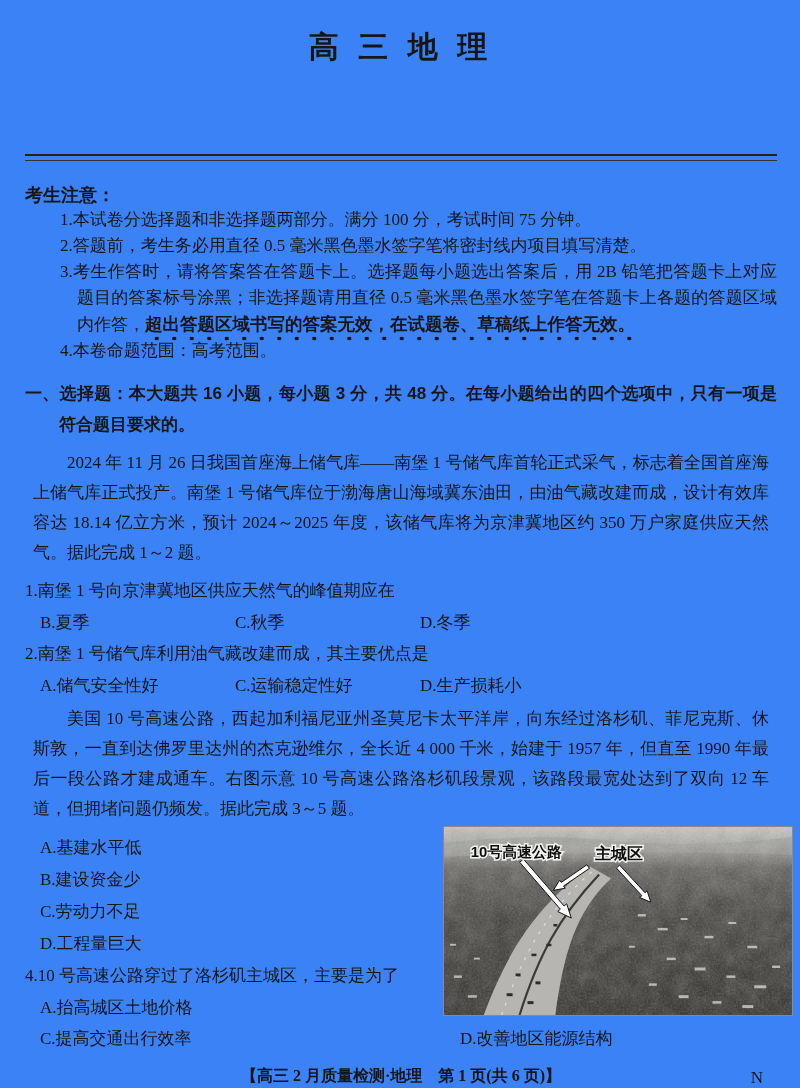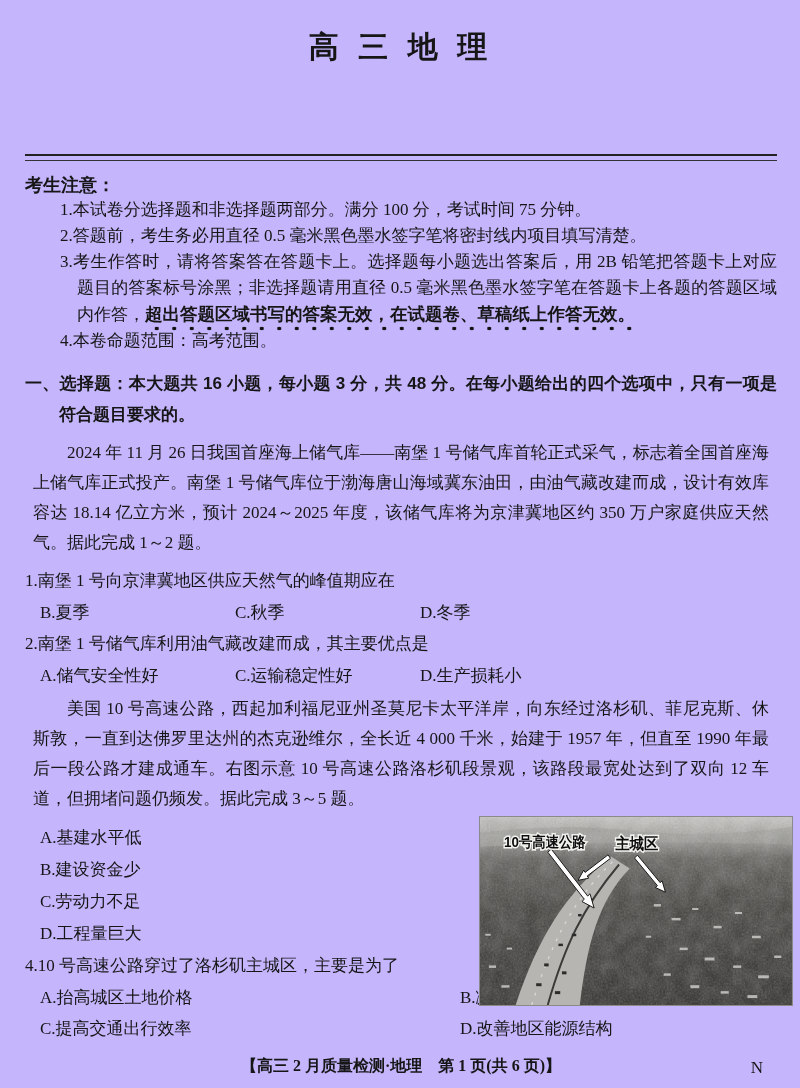--- a/index.html
+++ b/index.html
@@ -1,20 +1,20 @@
 <!DOCTYPE html>
 <html lang="zh"><head>
 <meta charset="utf-8">
 <style>
   html,body{margin:0;padding:0;background:#e8e8e8;}
   .page{
     position:relative;
     width:800px;height:1088px;
     margin:0 auto;
-    background:#c4b5fd;
+    background:#3b82f6;
     overflow:hidden;
     box-sizing:border-box;
     padding:0 23px 0 25px;
     color:#161616;
     font-family:"Liberation Serif","DejaVu Serif",serif;
     font-size:17px;
   }
   .title{
     margin:28px 0 0 0;
     text-align:center;
@@ -23,21 +23,21 @@
     letter-spacing:6px;
     line-height:38px;
     font-family:"Liberation Serif","DejaVu Serif",serif;
   }
   .double-rule{
     margin-top:88px;
     height:4px;
     border-top:2.5px solid #222;
     border-bottom:1px solid #333;
   }
-  .notice{margin-top:12px;}
+  .notice{margin-top:22px;}
   .notice-heading{
     font-weight:bold;
     font-size:18px;
     line-height:24px;
     font-family:"Liberation Sans","DejaVu Sans",sans-serif;
   }
   .notice-items{margin-left:35px;}
   .n-item{
     margin:0;
     line-height:26px;
@@ -88,21 +88,21 @@
   .opt-row2{
     display:grid;
     grid-template-columns:378px auto;
     padding-left:15px;
     line-height:31px;
     gap:42px;
   }
   .photo{
     position:absolute;
     top:-6px;right:-16px;
-    width:314px;height:190px;
+    width:350px;height:190px;
     border:1px solid #8a8a88;
     box-sizing:border-box;
   }
   .photo svg{display:block;width:100%;height:100%;}
   .footer{
     position:relative;
     margin-top:10px;
     text-align:center;
     font-weight:bold;
     font-size:16px;

